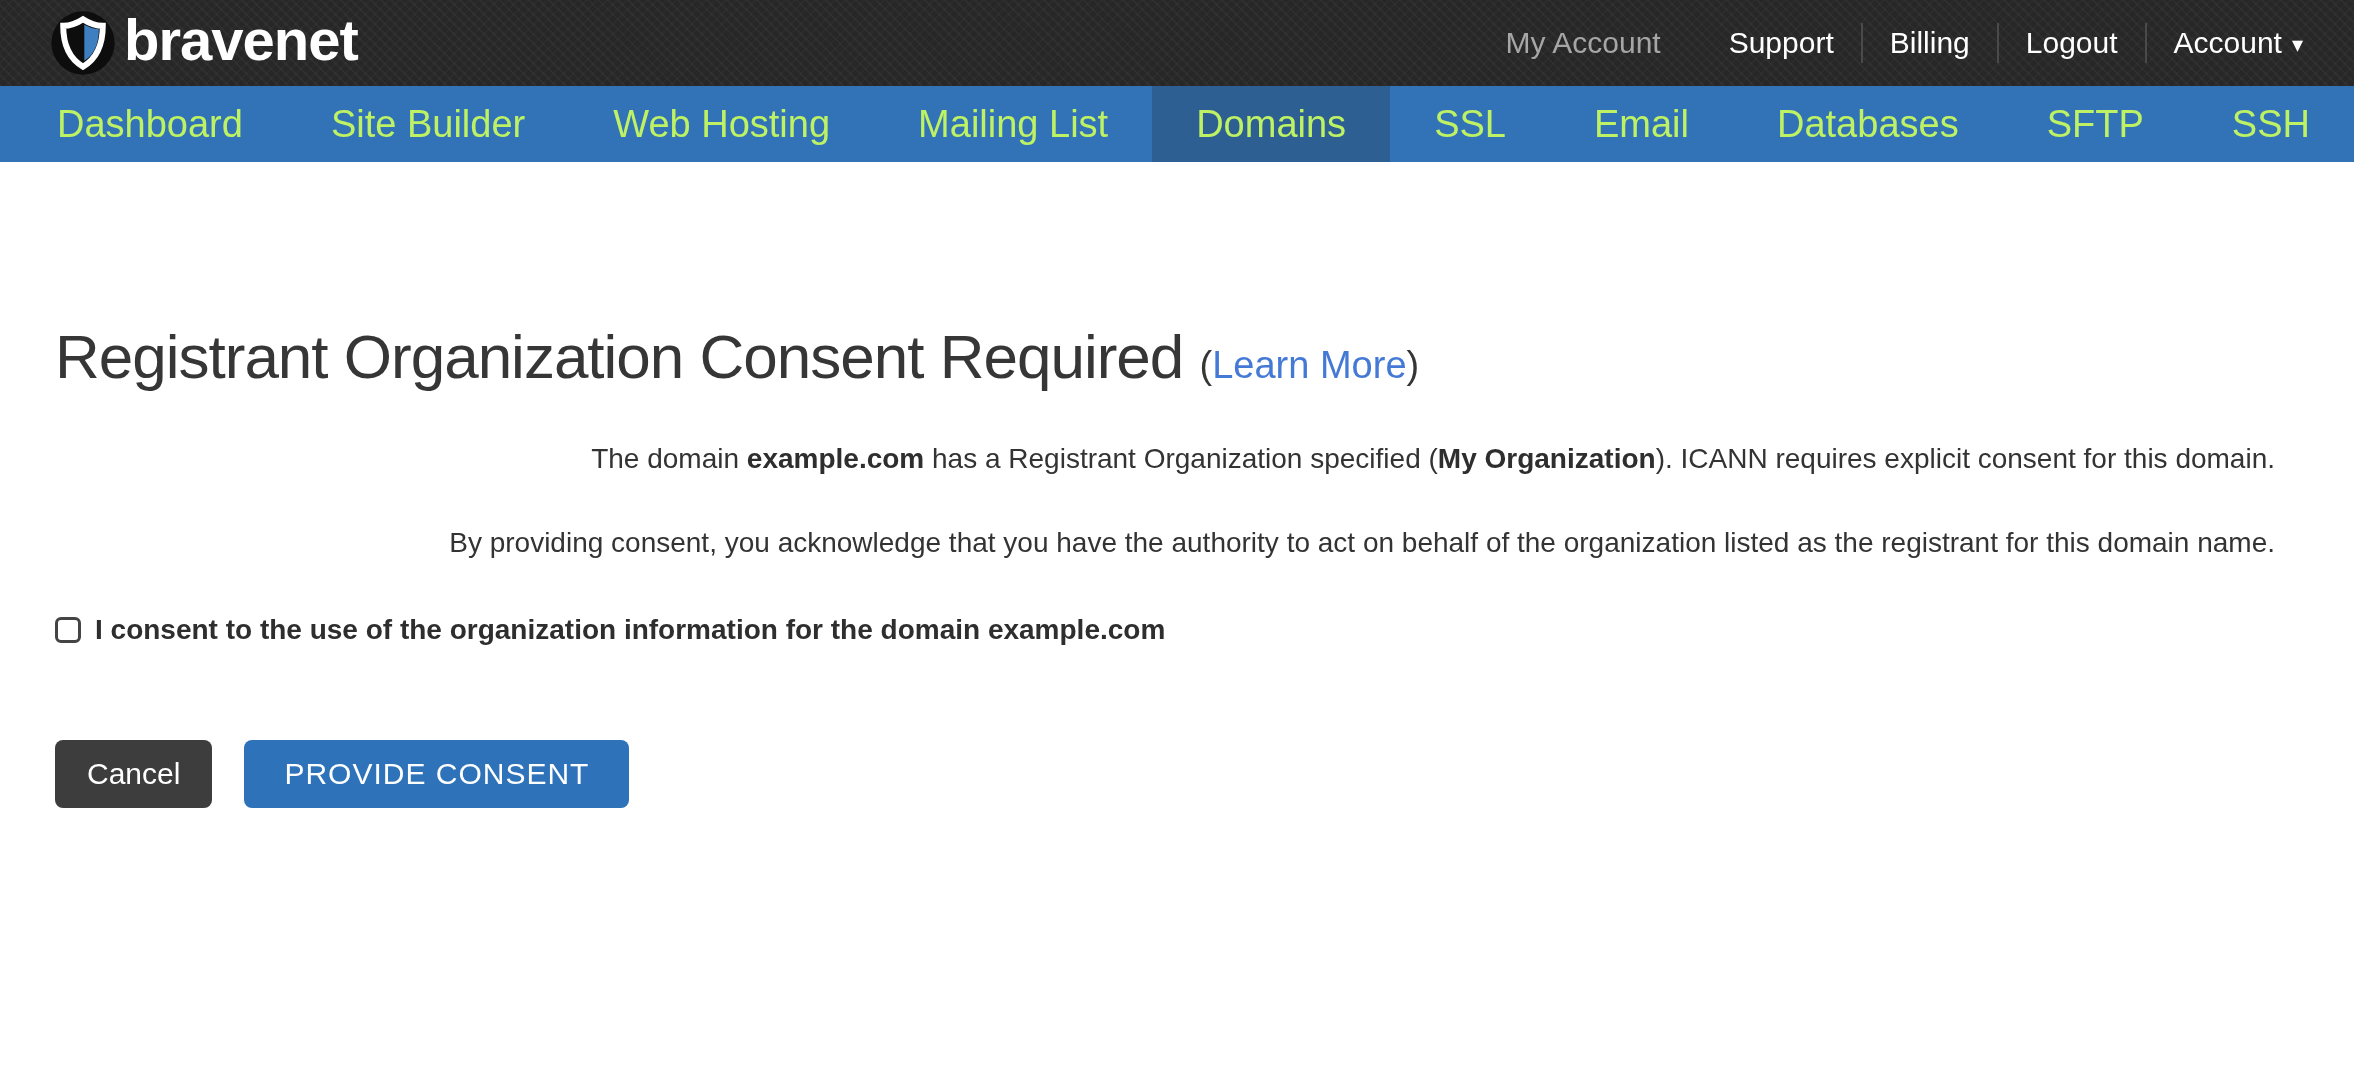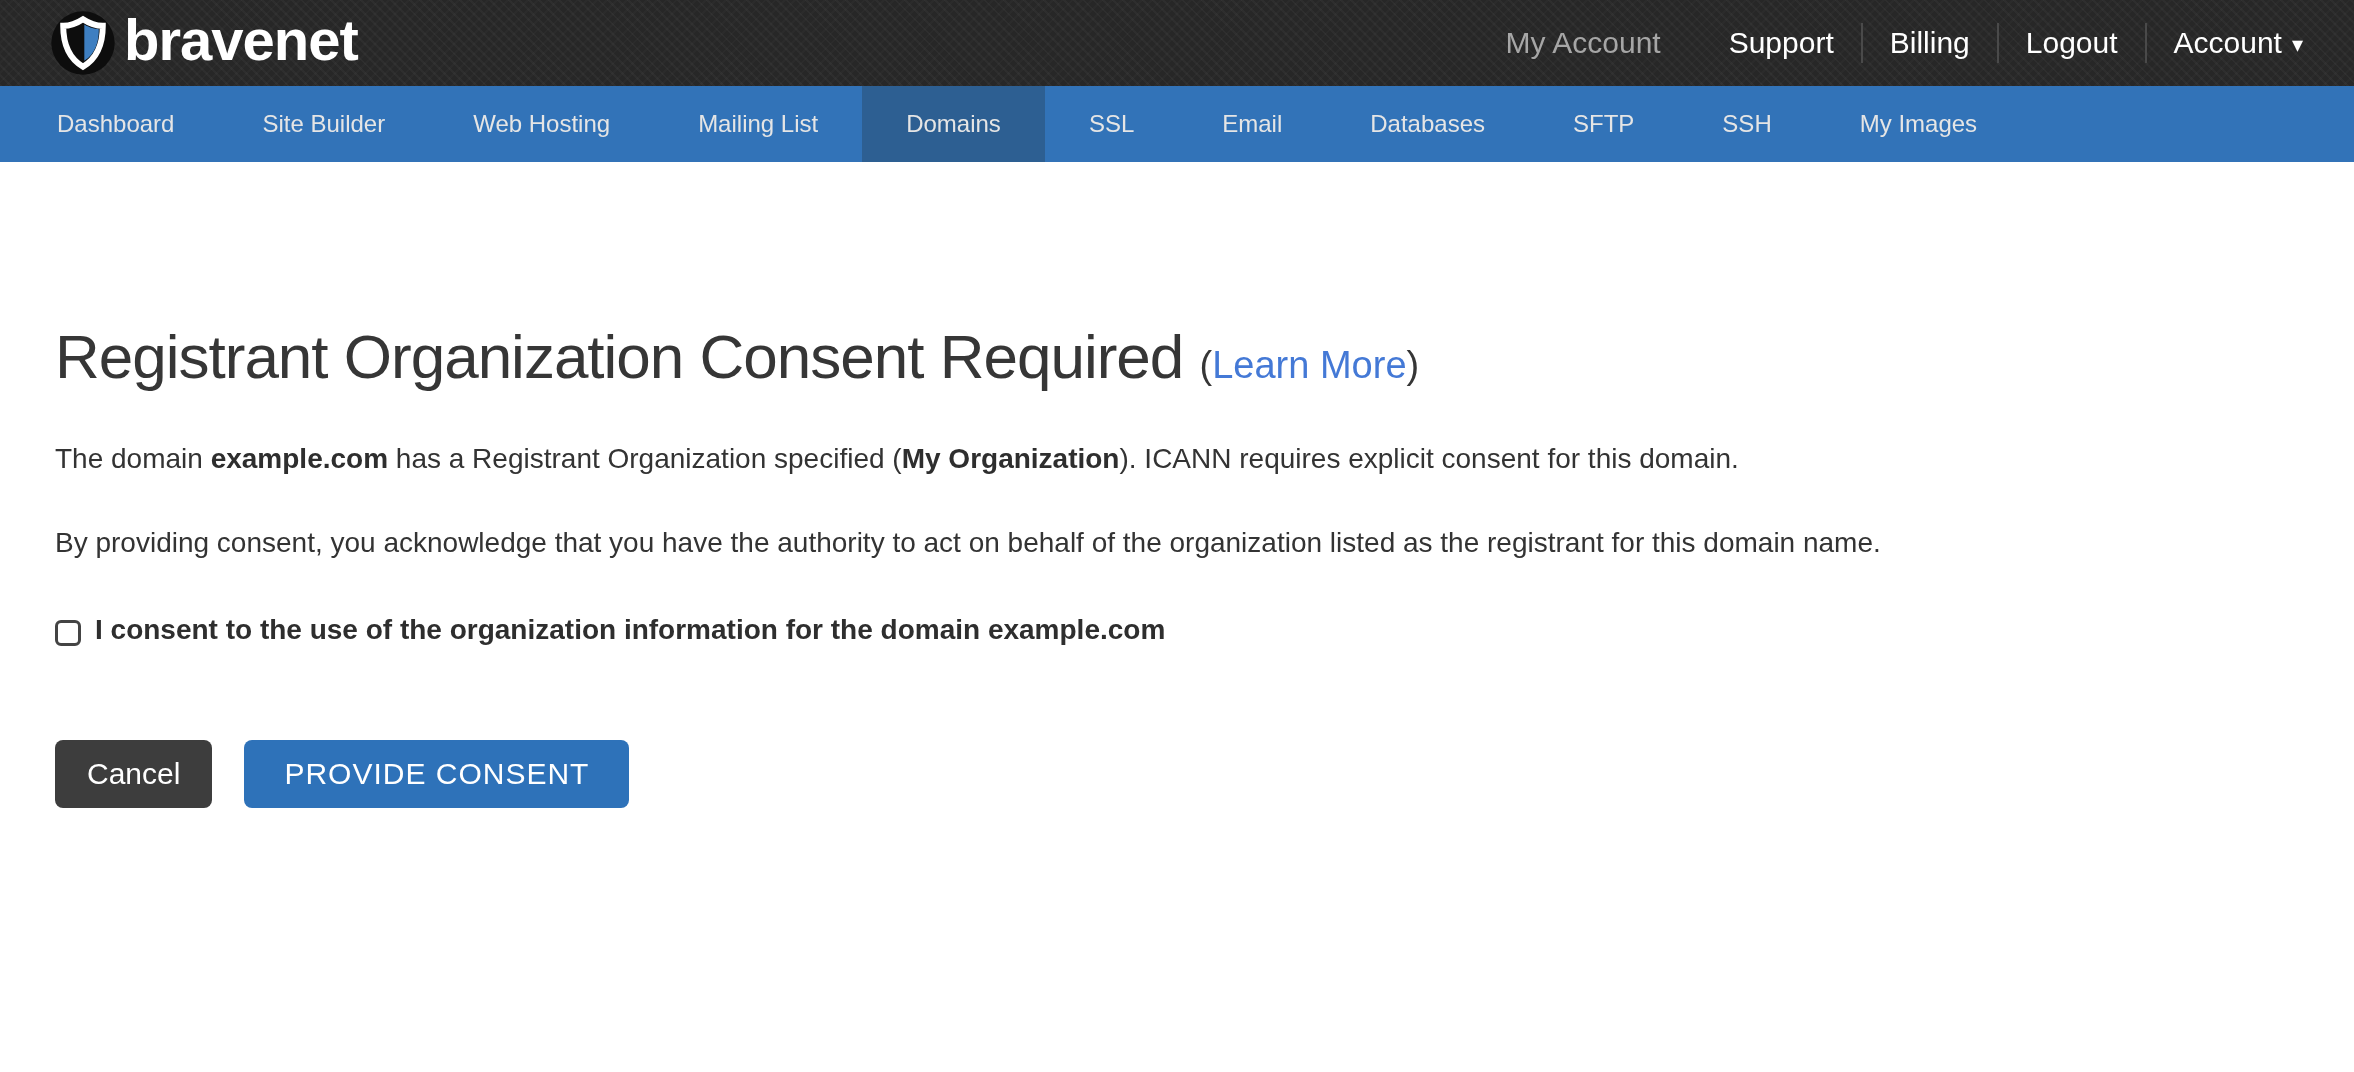--- a/index.html
+++ b/index.html
@@ -30,38 +30,38 @@
   .topmenu-item.muted { color:#a6a6a6; margin-right:14px; }
   .topmenu-item.sep { border-left:2px solid #4a4a4a; }
   .caret { font-size:22px; color:#ffffff; position:relative; top:2px; }
 
   
   .navbar {
     height:76px; width:100%; background:#3273b8;
     display:flex; align-items:stretch; padding-left:13px;
   }
   .nav-item {
-    color:#e5e5e5; font-size:24px; display:flex; align-items:center;
+    color:#bef264; font-size:38px; display:flex; align-items:center;
     padding:0 44px; cursor:pointer; white-space:nowrap;
   }
   .nav-item.active { background:#2d5f92; }
 
   
   .content { padding:158px 79px 0 55px; }
   h1.page-title {
     font-size:62px; font-weight:400; color:#363636; line-height:1.2;
     letter-spacing:-1px;
   }
   .learn-more-wrap { font-size:38px; color:#363636; letter-spacing:0; }
   .learn-more-link { color:#4479d6; text-decoration:none; cursor:pointer; }
 
-  .para { font-size:28px; color:#333333; margin-top:46px; line-height:1.35; }
+  .para { font-size:28px; color:#333333; margin-top:46px; line-height:1.35;text-align:right; }
   .para b { font-weight:bold; color:#2e2e2e; }
 
-  .consent-row { margin-top:52px; display:flex; align-items:flex-end; }
+  .consent-row { margin-top:52px; display:flex; align-items:center; }
   .checkbox {
     width:26px; height:26px; border:3px solid #444444; border-radius:6px;
     background:#ffffff; margin-right:14px; flex:0 0 auto; cursor:pointer;
   }
   .consent-label { font-size:28px; font-weight:bold; color:#2e2e2e; cursor:pointer; }
 
   .btn-row { margin-top:94px; display:flex; align-items:center; gap:32px; }
   .btn {
     border:none; border-radius:8px; height:68px; font-size:30px;
     color:#ffffff; cursor:pointer; font-family:"Liberation Sans", sans-serif;

